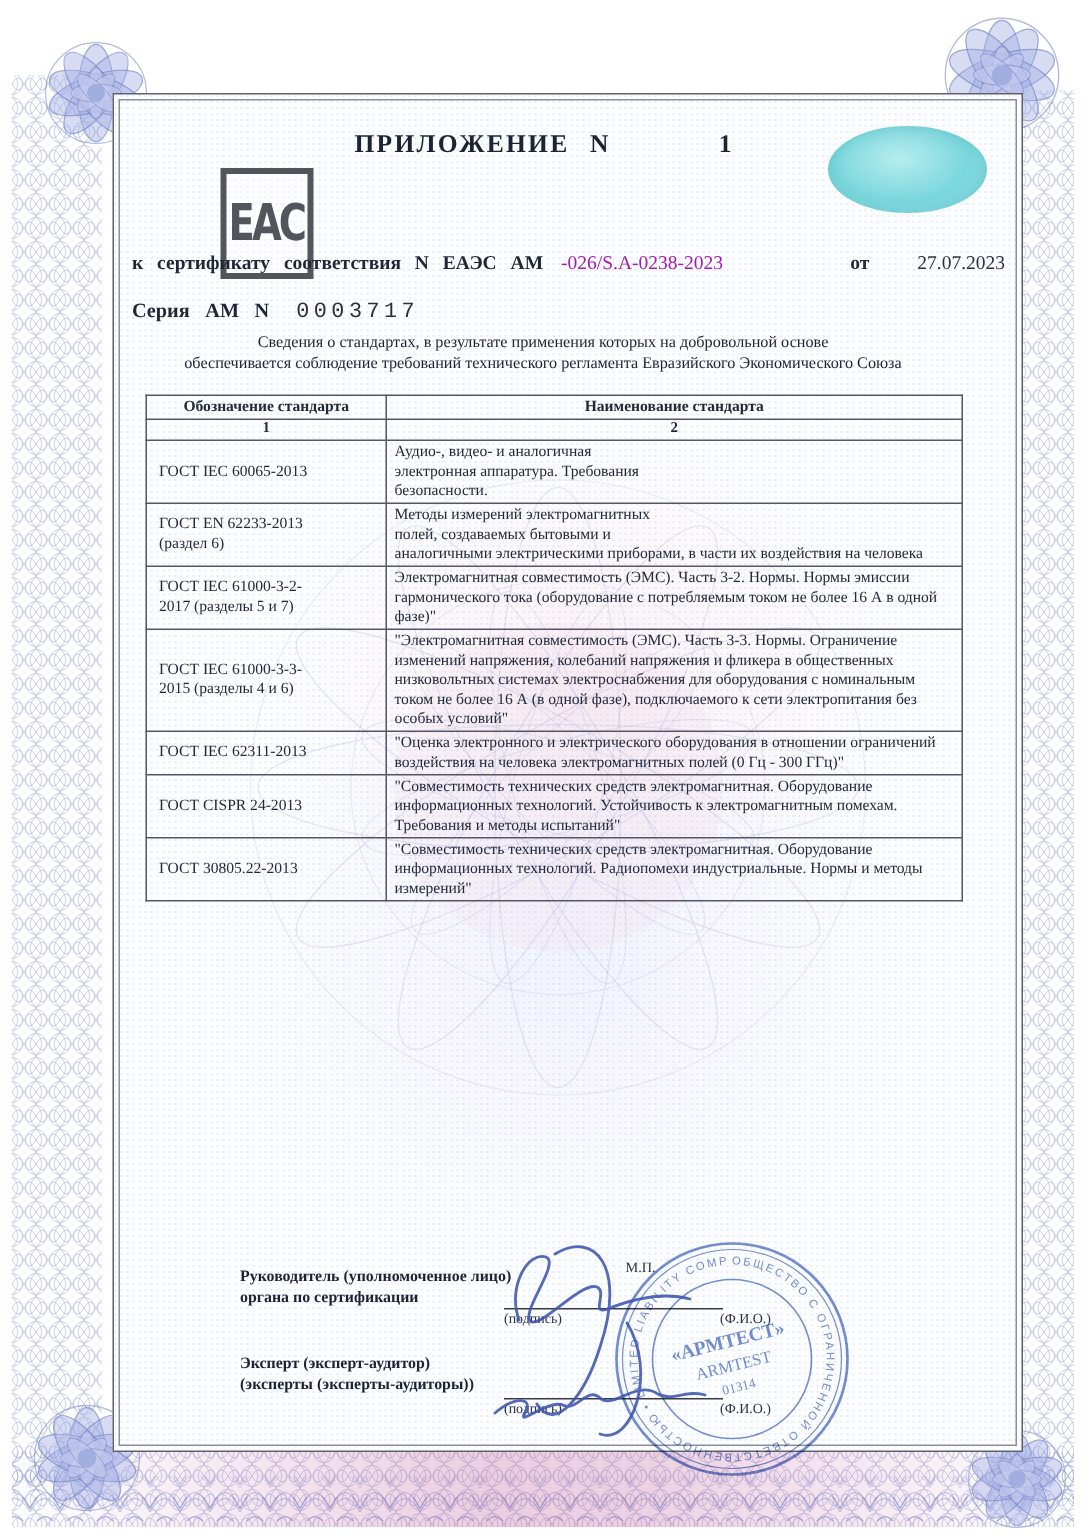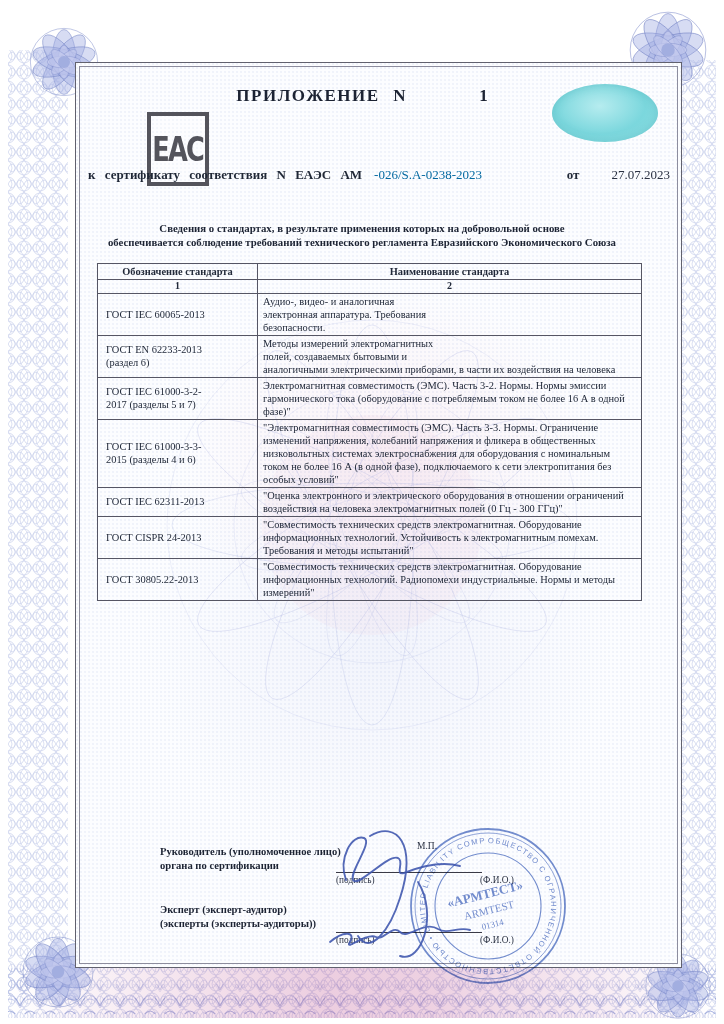--- a/index.html
+++ b/index.html
@@ -27,30 +27,30 @@
        display:flex;align-items:center;justify-content:center;background:rgba(255,255,255,.25);}
   .eac span{font-family:"DejaVu Sans",sans-serif;font-weight:bold;font-size:27px;color:#54545c;
        letter-spacing:-2px;transform:scaleY(1.25) scaleX(.95);}
 
   .holo{position:absolute;left:552px;top:84px;width:106px;height:58px;border-radius:50%;
         background:radial-gradient(ellipse at 45% 38%, #b6ecef 0%, #7bd7dd 55%, #93e0e4 100%);
         box-shadow:inset 0 0 10px rgba(30,140,150,.25);}
 
   .certline{position:absolute;left:88px;top:167px;width:588px;display:flex;align-items:baseline;font-size:13px;}
   .certline .b{font-weight:bold;word-spacing:6px;}
-  .certline .val{margin-left:12px;color:#0369a1;}
+  .certline .val{margin-left:12px;color:#a21caf;}
   .certline .spacer{flex:1;}
   .certline .date{margin-left:32px;margin-right:6px;color:#2a3142;}
 
   .seriesline{position:absolute;left:88px;top:199px;display:flex;align-items:baseline;}
   .seriesline .b{font-weight:bold;font-size:13.5px;word-spacing:7px;}
   .seriesline .serial{margin-left:18px;font-family:"Liberation Mono",monospace;font-size:14.5px;
         letter-spacing:3px;color:#2b2f38;}
 
-  .subtitle{position:absolute;left:52px;top:221px;width:620px;text-align:center;font-weight:bold;
+  .subtitle{position:absolute;left:52px;top:221px;width:620px;text-align:center;font-weight:normal;
         font-size:10.8px;line-height:1.3;color:#1c2333;}
   .subtitle span{display:block;}
 
   table.std{position:absolute;left:97px;top:263px;width:545px;border-collapse:collapse;
         font-size:10.4px;line-height:1.25;color:#222a3a;}
   table.std td,table.std th{border:1px solid #565664;padding:1px 5px;}
   table.std th{font-weight:bold;text-align:center;padding:1px 2px;}
   table.std .numrow td{text-align:center;font-weight:bold;padding:0 2px;font-size:10px;}
   table.std td.c1{width:146px;vertical-align:middle;white-space:pre-line;padding-left:8px;}
   table.std td.c2{vertical-align:middle;white-space:pre-line;margin-left:47px;}
@@ -177,20 +177,24 @@
     <div class="holo"></div>
 
     <div class="certline">
       <span class="b">к сертификату соответствия  N  ЕАЭС  АМ</span>
       <span class="val">-026/S.A-0238-2023</span>
       <span class="spacer"></span>
       <span class="b">от</span>
       <span class="date">27.07.2023</span>
     </div>
 
+    <div class="seriesline">
+      <span class="b">Серия  АМ  N</span>
+      <span class="serial">0003717</span>
+    </div>
 
     <div class="subtitle">
       <span>Сведения о стандартах, в результате применения которых на добровольной основе</span>
       <span>обеспечивается соблюдение требований технического регламента Евразийского Экономического Союза</span>
     </div>
 
     <table class="std">
       <tbody>
         <tr>
           <th>Обозначение стандарта</th>

